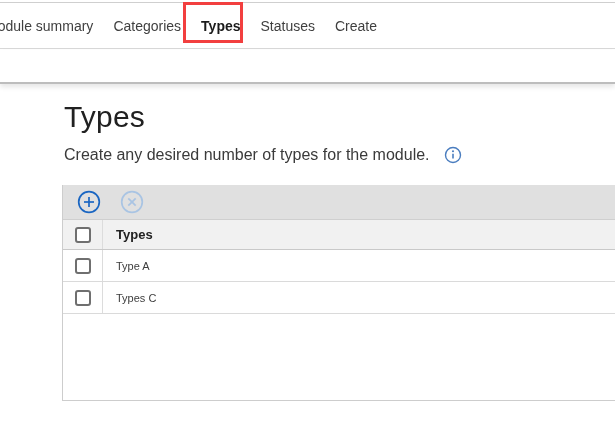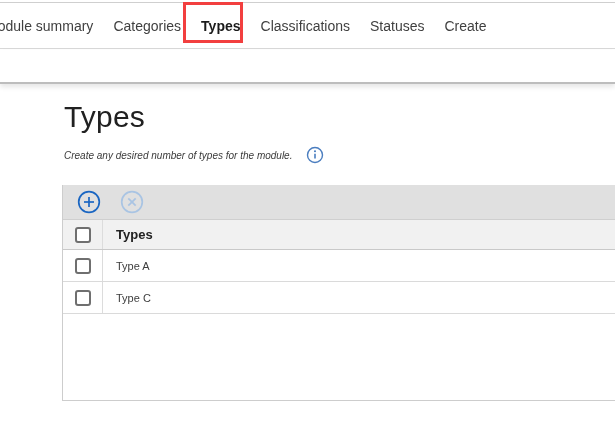--- a/index.html
+++ b/index.html
@@ -85,23 +85,22 @@
     color: #212121;
     letter-spacing: 0.2px;
   }
   .desc-row {
     margin-top: 12px;
     display: flex;
     align-items: center;
     gap: 14px;
   }
   .desc-text {
-    font-size: 10px;
+    font-size: 16px;
     color: #3a3a3a;
-    font-style: italic;
   }
   .info-btn {
     display: inline-flex;
     background: none;
     border: none;
     padding: 0;
     cursor: pointer;
     line-height: 0;
   }
 
@@ -184,21 +183,20 @@
 
 <div class="frame">
 
   <div class="topline"></div>
 
   <nav class="tabbar">
     <div class="tabs">
       <span class="tab">Module summary</span>
       <span class="tab">Categories</span>
       <span class="tab active">Types</span>
-      <span class="tab">Classifications</span>
       <span class="tab">Statuses</span>
       <span class="tab">Create</span>
 
     </div>
   </nav>
 
   <div class="red-box"></div>
 
   <div class="subheader"></div>
 
@@ -248,21 +246,21 @@
           <span class="checkbox"></span>
         </span>
         <span class="td-label">Type A</span>
       </div>
 
 
       <div class="trow">
         <span class="cb-cell">
           <span class="checkbox"></span>
         </span>
-        <span class="td-label">Type C</span>
+        <span class="td-label">Types C</span>
       </div>
 
       <div class="empty-area"></div>
 
     </div>
 
   </main>
 
 </div>
 

